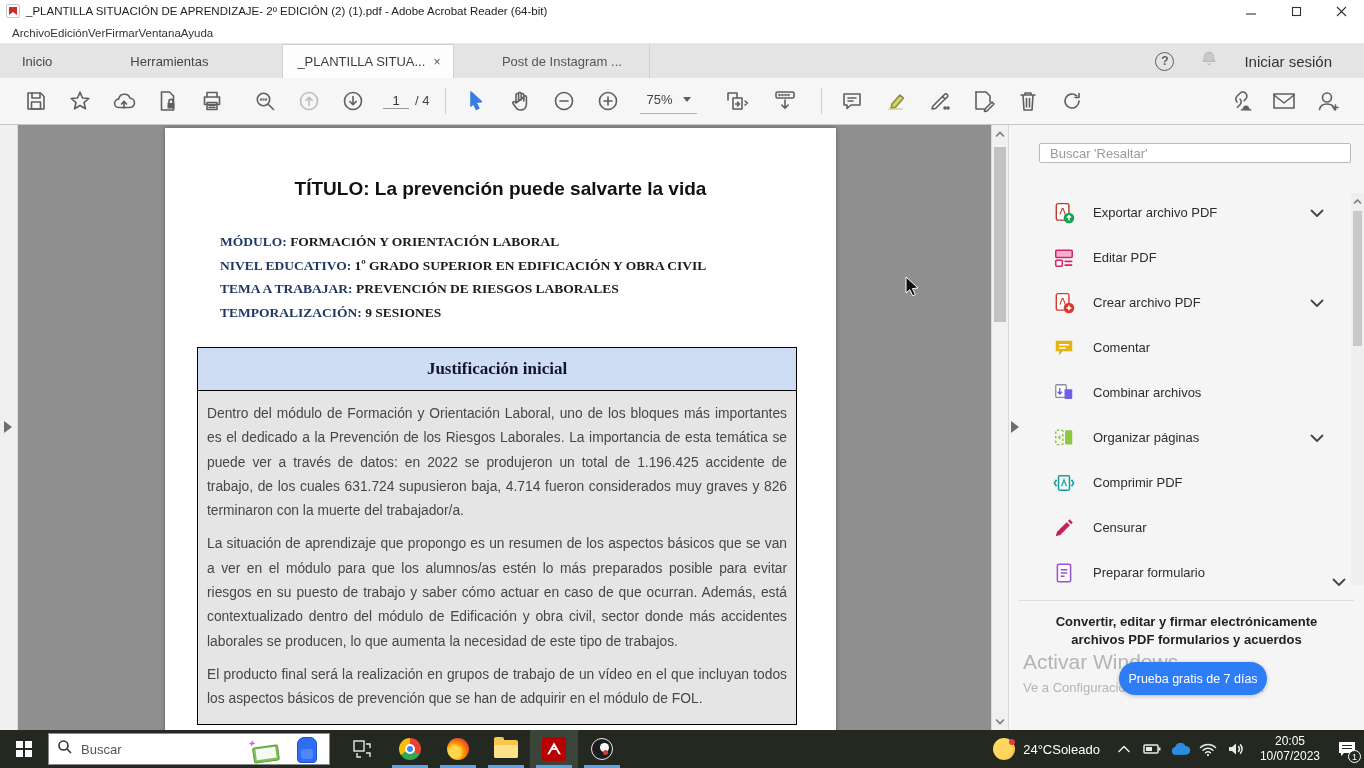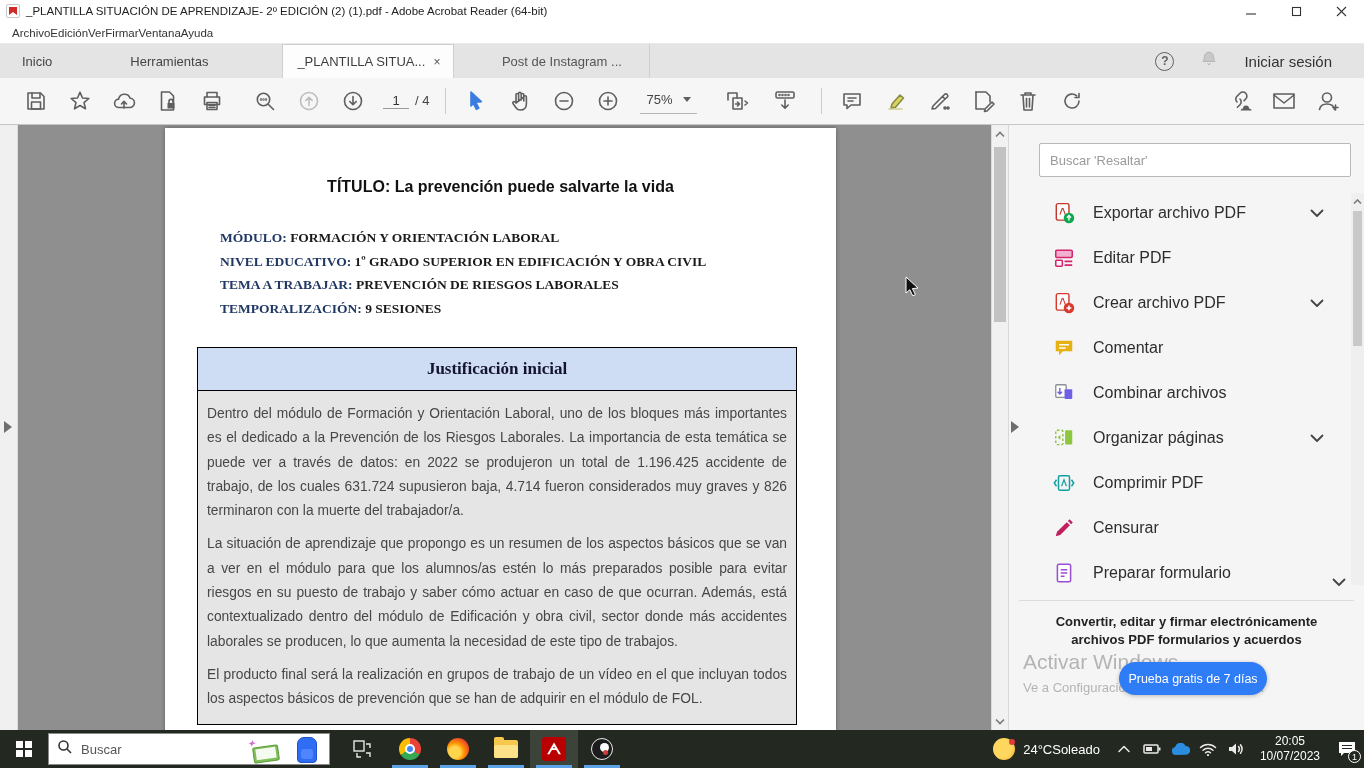--- a/index.html
+++ b/index.html
@@ -44,44 +44,44 @@
   .caret-down { width:0; height:0; border-left:4.5px solid transparent; border-right:4.5px solid transparent; border-top:5.5px solid #5f5f5f; }
   .toolbar-right { margin-left:auto; display:flex; align-items:center; }
 
   
   .main { position:absolute; top:125px; left:0; right:0; bottom:38px; }
   .left-strip { position:absolute; left:0; top:0; bottom:0; width:18px; background:#f0f0f0; border-right:1px solid #dcdcdc; }
   .strip-arrow { position:absolute; top:296px; left:4px; width:0; height:0; border-top:6px solid transparent; border-bottom:6px solid transparent; border-left:8px solid #6e6e6e; }
   .docarea { position:absolute; left:18px; top:0; width:990px; bottom:0; background:#8f8f8f; overflow:hidden; }
   .page { position:absolute; left:147px; top:3px; width:671px; height:640px; background:#fff; box-shadow:0 0 4px rgba(0,0,0,.35); }
 
-  .doc-title { margin-top:50px; text-align:center; font-size:16px; font-weight:bold; color:#111; font-family:"Liberation Sans",sans-serif; }
+  .doc-title { margin-top:50px; text-align:center; font-size:19px; font-weight:bold; color:#111; font-family:"Liberation Sans",sans-serif; }
   .meta { margin:30px 0 0 55px; font-family:"Liberation Serif",serif; font-weight:bold; font-size:13.5px; line-height:23.5px; }
   .meta .lab { color:#203864; }
   .meta .val { color:#1a1a1a; }
   .jbox { position:absolute; left:32px; top:219px; width:600px; border:1.5px solid #000; background:#e5e5e5; }
   .jbox-head { background:#cfddf4; border-bottom:1.5px solid #000; text-align:center; font-family:"Liberation Serif",serif; font-weight:bold; font-size:17px; color:#14142e; padding:11px 0; }
   .jbox-body { padding:2px 9px 12px; }
   .jbox-body p { font-size:13.8px; line-height:24.3px; color:#474747; text-align:justify; margin-top:9px; }
 
   
   .dscroll { position:absolute; right:0; top:0; bottom:0; width:17px; background:#f1f1f1; border-left:1px solid #dadada; }
   .dscroll .thumb { position:absolute; left:2px; right:2px; top:22px; height:175px; background:#c2c2c2; }
   .sc-arrow { position:absolute; left:0; right:0; height:18px; display:flex; align-items:center; justify-content:center; }
   .sc-arrow svg { stroke:#7a7a7a; fill:none; stroke-width:1.6; }
 
   
   .panel { position:absolute; left:1008px; top:0; width:356px; bottom:0; background:#f5f5f5; border-left:1px solid #d8d8d8; }
   .panel-collapse { position:absolute; left:2px; top:296px; width:0; height:0; border-top:6px solid transparent; border-bottom:6px solid transparent; border-left:8px solid #6e6e6e; }
-  .psearch { position:absolute; left:30px; top:18px; width:312px; height:19px; background:#fff; border:1px solid #b9b9b9; border-radius:2px; font-size:13px; color:#444; padding:16px 10px; font-family:"Liberation Sans",sans-serif; }
+  .psearch { position:absolute; left:30px; top:18px; width:312px; height:19px; background:#fff; border:1px solid #b9b9b9; border-radius:2px; font-size:13px; color:#444; padding:9px 10px; font-family:"Liberation Sans",sans-serif; }
   .psearch::placeholder { color:#9a9a9a; }
   .plist { position:absolute; left:0; top:65px; right:14px; }
   .pitem { display:flex; align-items:center; height:45px; padding-left:44px; position:relative; cursor:default; }
   .pitem .picon { width:22px; height:22px; margin-right:18px; display:flex; align-items:center; justify-content:center; }
-  .pitem .plabel { font-size:16px; color:#2d2d2d; }
+  .pitem .plabel { font-size:13px; color:#2d2d2d; }
   .pitem .pchev { position:absolute; right:26px; }
   .pchev svg, .list-more svg { stroke:#444; fill:none; stroke-width:1.8; stroke-linecap:round; stroke-linejoin:round; }
   .pscroll { position:absolute; right:0; top:68px; width:13px; height:392px; background:#efefef; }
   .pscroll .thumb { position:absolute; left:2px; right:2px; top:18px; height:135px; background:#c9c9c9; }
   .list-more { position:absolute; right:18px; top:448px; }
   .promo { position:absolute; left:10px; right:10px; top:475px; border-top:1px solid #dcdcdc; padding-top:12px; text-align:center; font-size:13px; font-weight:bold; color:#222; line-height:18px; }
   .watermark { position:absolute; left:14px; top:525px; color:#a9a9a9; opacity:.85; }
   .watermark .w1 { font-size:21px; }
   .watermark .w2 { font-size:13px; margin-top:6px; }
   .trial-btn { position:absolute; left:110px; top:537px; width:148px; height:33px; border:none; border-radius:17px; background:#2e7cf6; color:#fff; font-size:12.5px; font-family:"Liberation Sans",sans-serif; box-shadow:0 1px 4px rgba(0,0,0,.25); }

